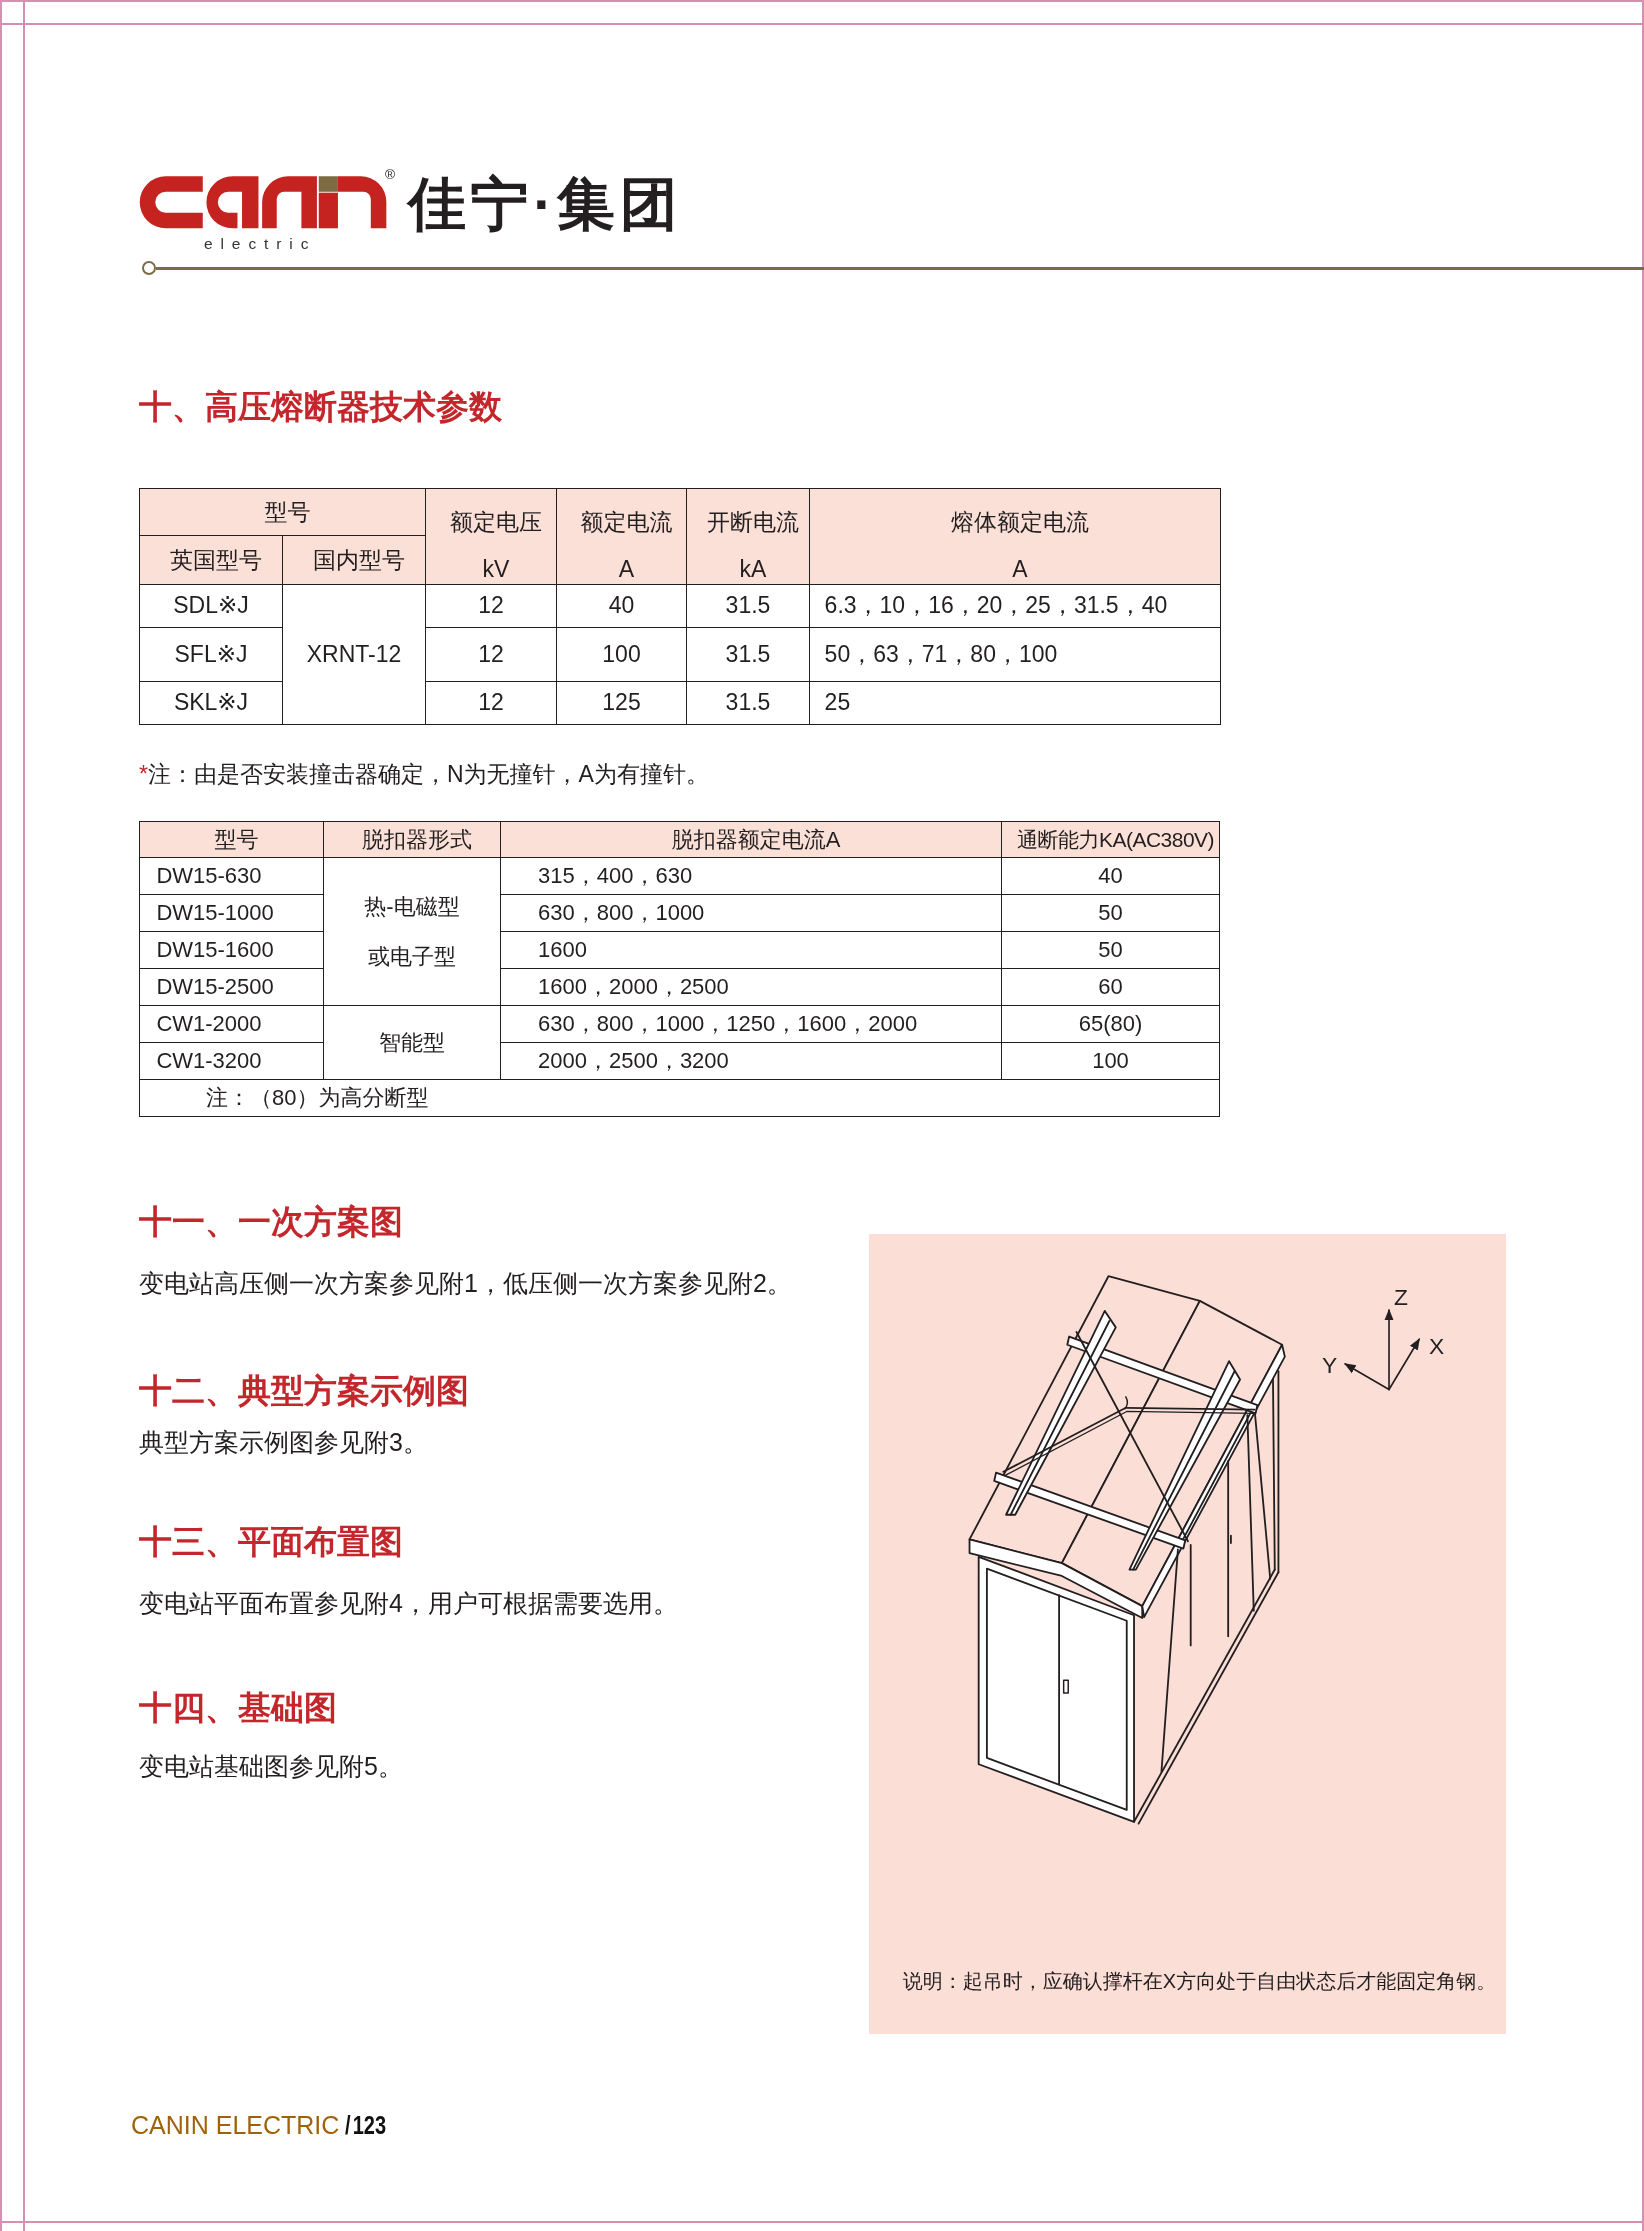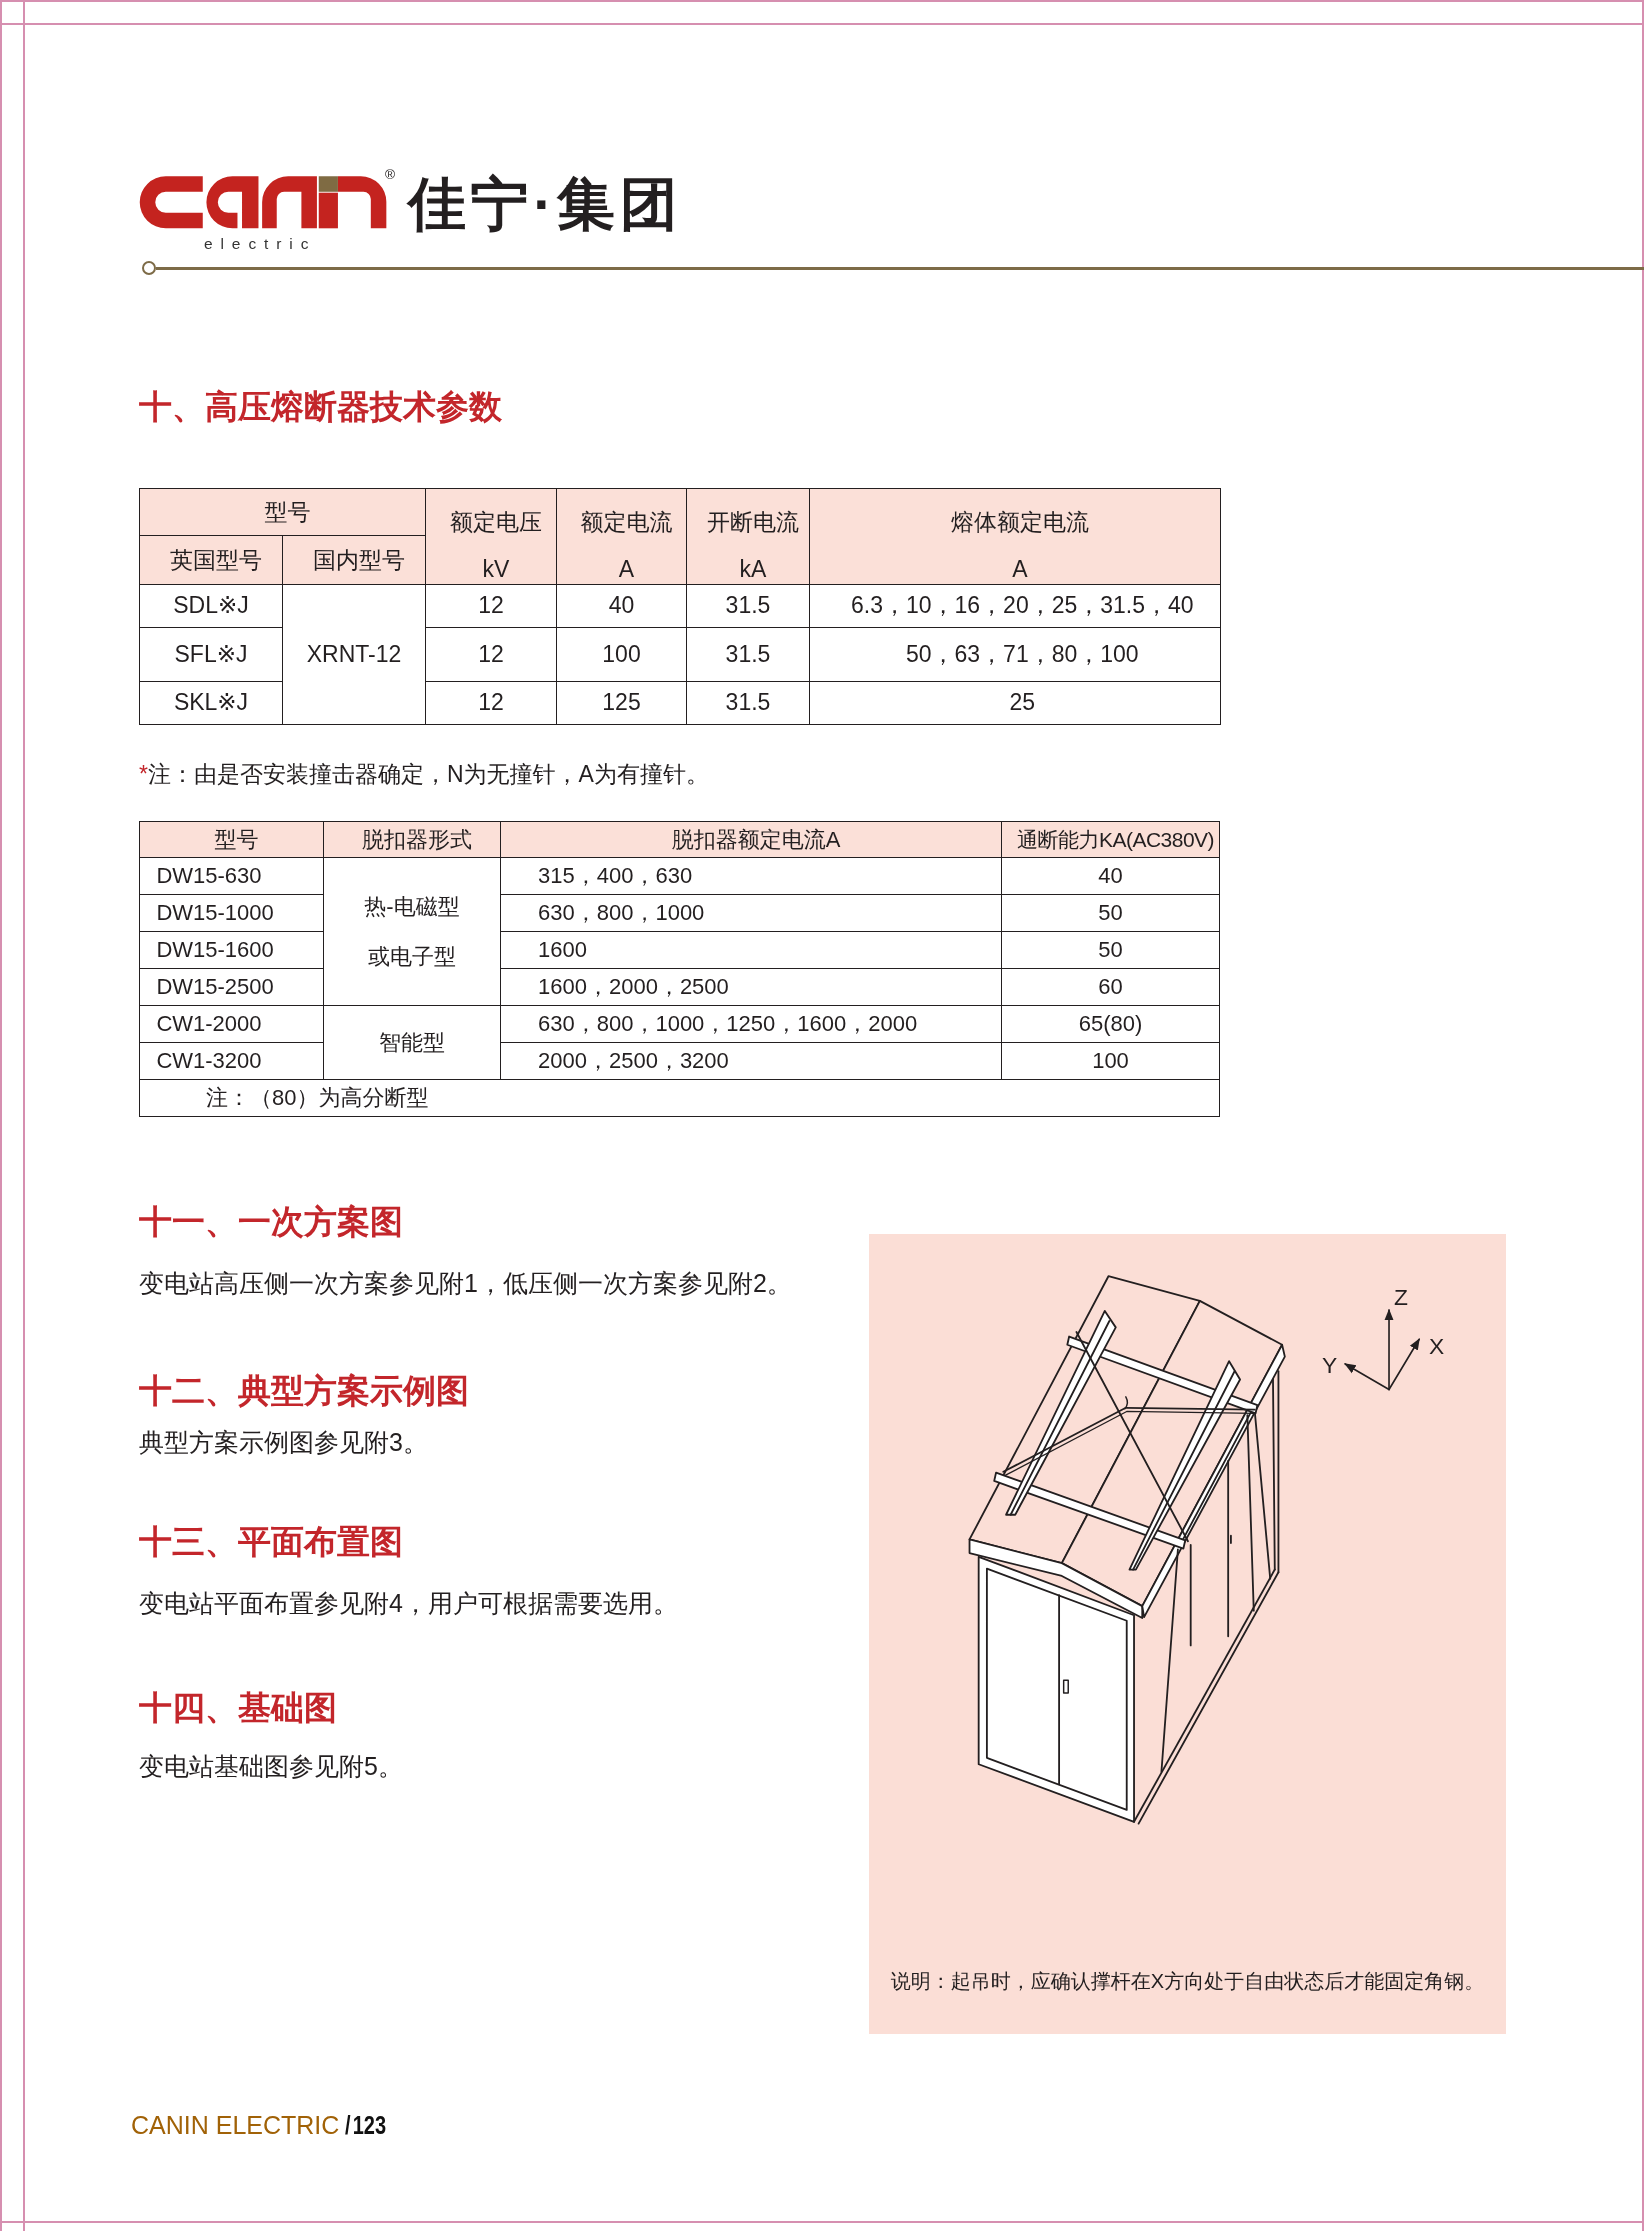--- a/index.html
+++ b/index.html
@@ -20,32 +20,32 @@
   .sec-text{position:absolute;left:139px;font-size:25px;line-height:33px;height:33px;white-space:nowrap;color:#231f20;}
   .note{position:absolute;left:139px;top:760px;font-size:23px;line-height:29px;white-space:nowrap;}
   .note .ast{color:#c3262b;}
   
   table{border-collapse:collapse;table-layout:fixed;position:absolute;left:139px;width:1080px;}
   td,th{border:1.8px solid #231f20;padding:0;text-align:center;vertical-align:middle;font-weight:normal;
         white-space:nowrap;overflow:hidden;}
   th{background:#fbe0d8;padding-left:10px;}
   .t1{top:488px;font-size:23px;}
   .t1 .hl{display:block;line-height:27.4px;margin-top:20px;}
-  .t1 td.left{text-align:center;padding-left:14.6px;}
+  .t1 td.left{text-align:left;padding-left:14.6px;}
   .t2{top:821px;font-size:22px;}
   .t2 td.model{text-align:left;padding-left:16.4px;}
   .t2 td.cur{text-align:left;padding-left:37px;}
   .t2 .tl{display:block;line-height:50px;}
   .t2 td.foot{text-align:left;padding-left:66px;}
   .t2 th.cap{font-size:21px;letter-spacing:-0.5px;}
   
   .figure{position:absolute;left:869px;top:1234px;width:637px;height:800px;background:#fbded6;}
   .figure svg{position:absolute;left:0;top:0;width:637px;height:800px;}
   .fig-caption{position:absolute;left:0;width:637px;top:631px;text-align:center;font-size:24px;line-height:31px;}
-  .fig-note{position:absolute;left:0;width:637px;top:734px;text-align:center;font-size:20px;line-height:27.4px;white-space:nowrap;}
+  .fig-note{position:absolute;left:12px;width:637px;top:734px;text-align:center;font-size:20px;line-height:27.4px;white-space:nowrap;}
   
   .footer{position:absolute;left:131px;top:2110px;font-size:25px;line-height:31px;white-space:nowrap;}
   .footer .brand{color:#a16207;text-align:center;}
   .footer .pg{display:inline-block;font-weight:bold;color:#111;transform:scaleX(0.8);transform-origin:left center;margin-left:5.5px;}
 </style>
 </head>
 <body>
 
 <div class="crop" style="left:0;top:0;width:1645px;height:1.8px;"></div>
 <div class="crop" style="left:0;top:23px;width:1645px;height:1.8px;"></div>

